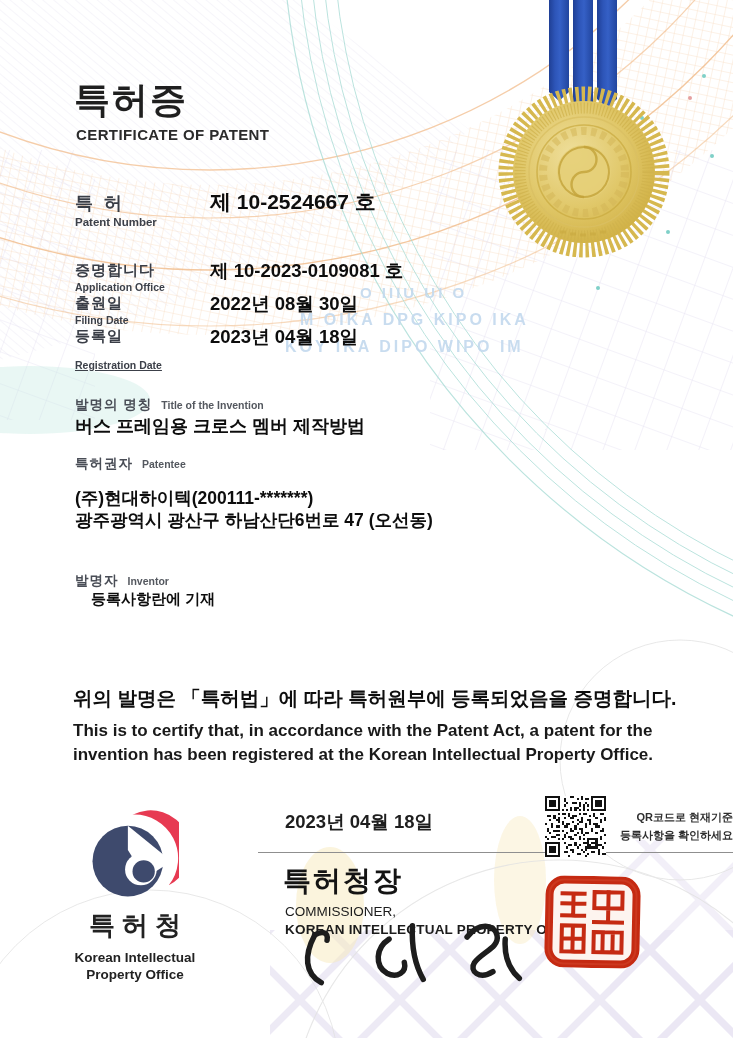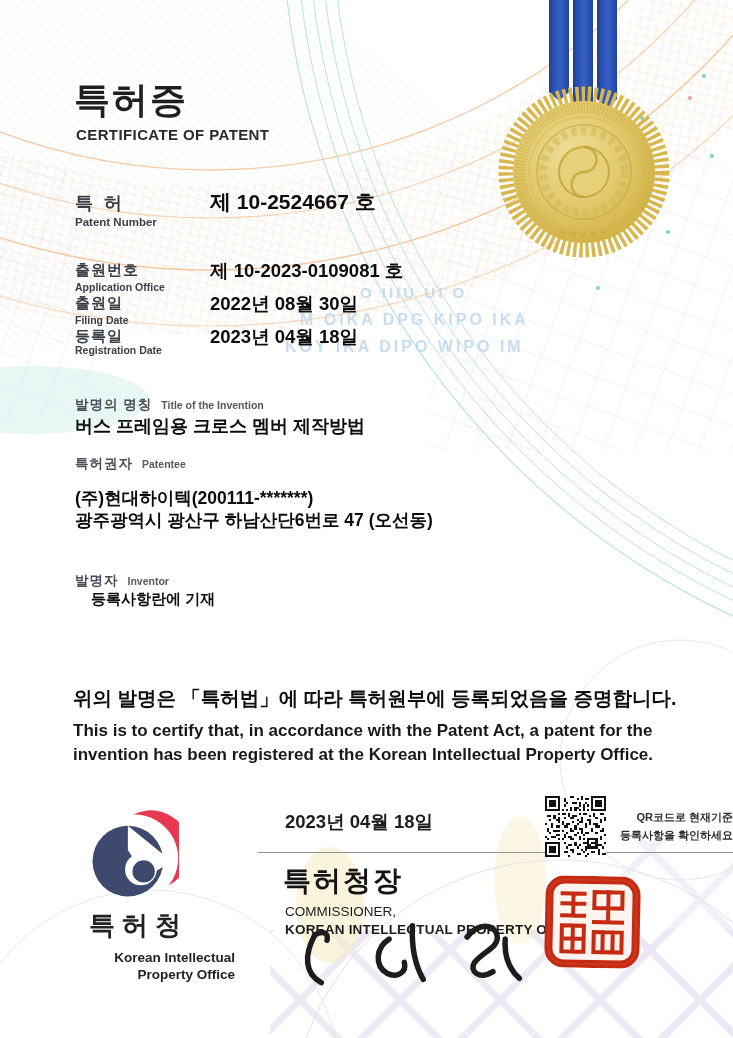--- a/index.html
+++ b/index.html
@@ -43,21 +43,21 @@
 
   .f-app-ko{left:75px;top:261px;font-size:15px;letter-spacing:1px;}
   .f-app-en{left:75px;top:281px;font-size:10.5px;}
   .f-app-val{left:210px;top:258px;font-size:18.5px;}
 
   .f-fil-ko{left:75px;top:294px;font-size:15px;letter-spacing:1px;}
   .f-fil-en{left:75px;top:314px;font-size:10.5px;}
   .f-fil-val{left:210px;top:291px;font-size:18.5px;}
 
   .f-reg-ko{left:75px;top:327px;font-size:15px;letter-spacing:1px;}
-  .f-reg-en{left:75px;top:344px;font-size:10.5px;}
+  .f-reg-en{left:75px;top:359px;font-size:10.5px;text-decoration:underline;}
   .f-reg-val{left:210px;top:324px;font-size:18.5px;}
 
   .sec-label{display:flex;align-items:baseline;gap:9px;}
   .sec-label .ko{font-size:13.5px;font-weight:700;color:#494d56;letter-spacing:1px;}
   .sec-label .en{font-size:10.5px;font-weight:600;color:#54585f;}
 
   .sec-invention{left:75px;top:396px;}
   .invention-val{left:75px;top:414px;font-size:18px;}
 
   .sec-patentee{left:75px;top:455px;text-align:center;}
@@ -67,21 +67,21 @@
   .sec-inventor{left:75px;top:572px;}
   .inventor-val{left:91px;top:590px;font-size:15px;}
 
   
   .stmt-ko{left:73px;top:685px;font-size:19.5px;font-weight:800;color:#0e0e0e;white-space:nowrap;}
   .stmt-en{left:73px;top:719px;font-size:17px;font-weight:700;color:#191919;line-height:1.4;white-space:nowrap;}
 
   
   .gov-logo{left:86px;top:809px;width:93px;height:95px;}
   .office-ko{left:50px;top:908px;width:170px;text-align:center;font-size:26px;font-weight:800;letter-spacing:7px;color:#222;text-indent:7px;}
-  .office-en{left:35px;top:950px;width:200px;text-align:right;font-size:13.5px;font-weight:600;color:#222;line-height:1.25;}
+  .office-en{left:35px;top:950px;width:200px;text-align:center;font-size:13.5px;font-weight:600;color:#222;line-height:1.25;}
 
   .issue-date{left:285px;top:809px;font-size:18.5px;font-weight:600;color:#1e1e1e;}
   .divider{left:258px;top:852px;width:475px;height:1px;background:#8f8f8f;}
 
   .qr{left:545px;top:796px;width:61px;height:61px;}
   .qr-caption{left:611px;top:809px;width:122px;font-size:11px;font-weight:700;color:#2e2e2e;line-height:1.6;text-align:right;}
 
   .comm-ko{left:283px;top:862px;font-size:28px;font-weight:800;letter-spacing:2px;color:#141414;}
   .comm-en1{left:285px;top:904px;font-size:13.5px;font-weight:400;color:#1c1c1c;}
   .comm-en2{left:285px;top:922px;font-size:13.5px;font-weight:700;color:#1c1c1c;letter-spacing:.2px;}
@@ -184,21 +184,21 @@
     </g>
   </svg>
 
   <div class="abs title-ko">특허증</div>
   <div class="abs title-en">CERTIFICATE OF PATENT</div>
 
   <div class="abs lbl-ko f-pat-ko">특 허</div>
   <div class="abs lbl-en f-pat-en">Patent Number</div>
   <div class="abs val f-pat-val">제 10-2524667 호</div>
 
-  <div class="abs lbl-ko f-app-ko">출원번호</div>
+  <div class="abs lbl-ko f-app-ko">증명합니다</div>
   <div class="abs lbl-en f-app-en">Application Office</div>
   <div class="abs val f-app-val">제 10-2023-0109081 호</div>
 
   <div class="abs lbl-ko f-fil-ko">출원일</div>
   <div class="abs lbl-en f-fil-en">Filing Date</div>
   <div class="abs val f-fil-val">2022년 08월 30일</div>
 
   <div class="abs lbl-ko f-reg-ko">등록일</div>
   <div class="abs lbl-en f-reg-en">Registration Date</div>
   <div class="abs val f-reg-val">2023년 04월 18일</div>

